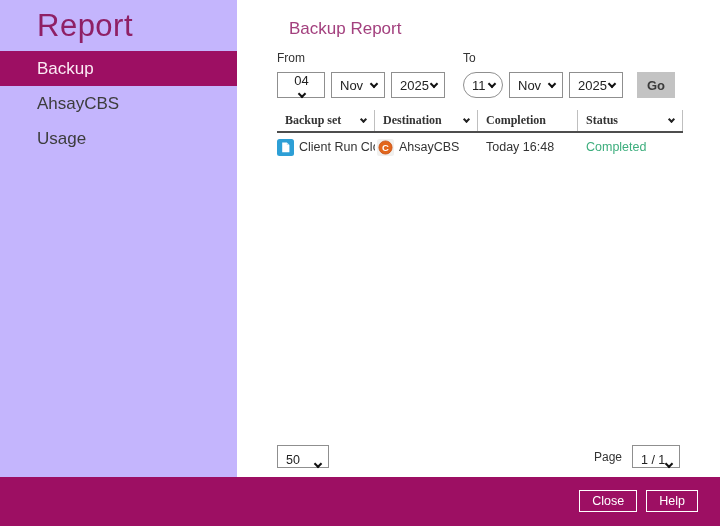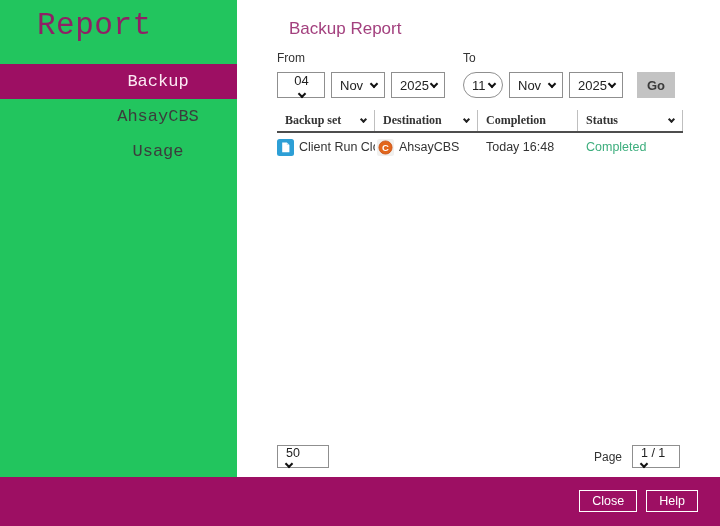--- a/index.html
+++ b/index.html
@@ -8,28 +8,27 @@
     font-family:"Liberation Sans", sans-serif;
     position:relative; width:720px; height:526px;
     background:#ffffff; overflow:hidden;
     -webkit-font-smoothing:antialiased;
   }
   .stage { position:absolute; inset:0; }
 
   
   .sidebar {
     position:absolute; left:0; top:0; width:279px; height:477px;
-    background:#22c55e;
-    font-family:Liberation Mono, monospace;
+    background:#c4b5fd;
   }
   .sidebar-title {
     margin:8px 0 0 37px; font-size:31px; font-weight:400;
     color:#8f2065; letter-spacing:0.5px;
   }
-  .menu { position:absolute; top:64px; left:0; right:0;text-align:center; }
+  .menu { position:absolute; top:51px; left:0; right:0; }
   .menu-item {
     height:35px; line-height:35px; padding-left:37px;
     font-size:17px; color:#3c3c3c; cursor:pointer;
   }
   .menu-item.selected { background:#9d0f63; color:#fceaf4; }
 
   
   .main { position:absolute; left:237px; top:0; width:483px; height:477px; background:#fff; }
   .main-heading { position:absolute; left:52px; top:19px; font-size:17px; color:#a3407e; font-weight:400; }
 
@@ -79,22 +78,22 @@
   .td-1 .cell-text { white-space:nowrap; overflow:hidden; }
   .status-completed { color:#3dae7d; }
   .cell-icon { flex:none; width:17px; height:17px; }
 
   
   .pag-left  { position:absolute; left:40px;  top:445px; display:flex; align-items:center; gap:8px; }
   .pag-right { position:absolute; right:40px; top:445px; display:flex; align-items:center; gap:10px; }
   .pag-label { font-size:12px; color:#333; }
   .pag-select {
     height:23px; background:#fff; border:1px solid #8f8f8f;
-    display:flex; align-items:flex-start; justify-content:space-between;
-    padding:0 7px 0 8px; font-size:12.5px; color:#222; cursor:pointer;flex-direction:column;
+    display:flex; align-items:flex-end; justify-content:space-between;
+    padding:0 7px 0 8px; font-size:12.5px; color:#222; cursor:pointer;
   }
   .pag-select.records { width:52px; }
   .pag-select.page    { width:48px; }
 
   
   .footer {
     position:absolute; left:0; top:477px; width:720px; height:49px;
     background:#9d0f63;
   }
   .footer-buttons { position:absolute; right:22px; top:13px; display:flex; gap:9px; }

